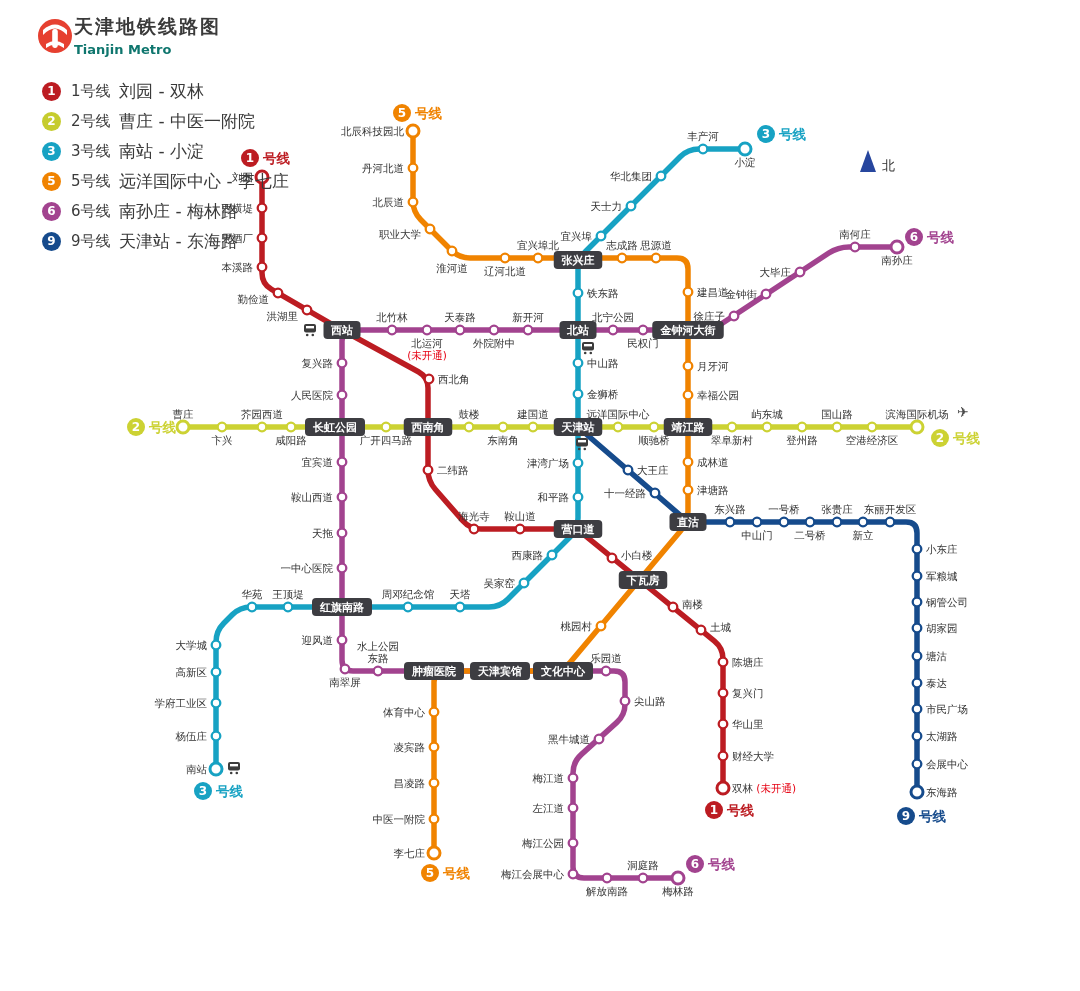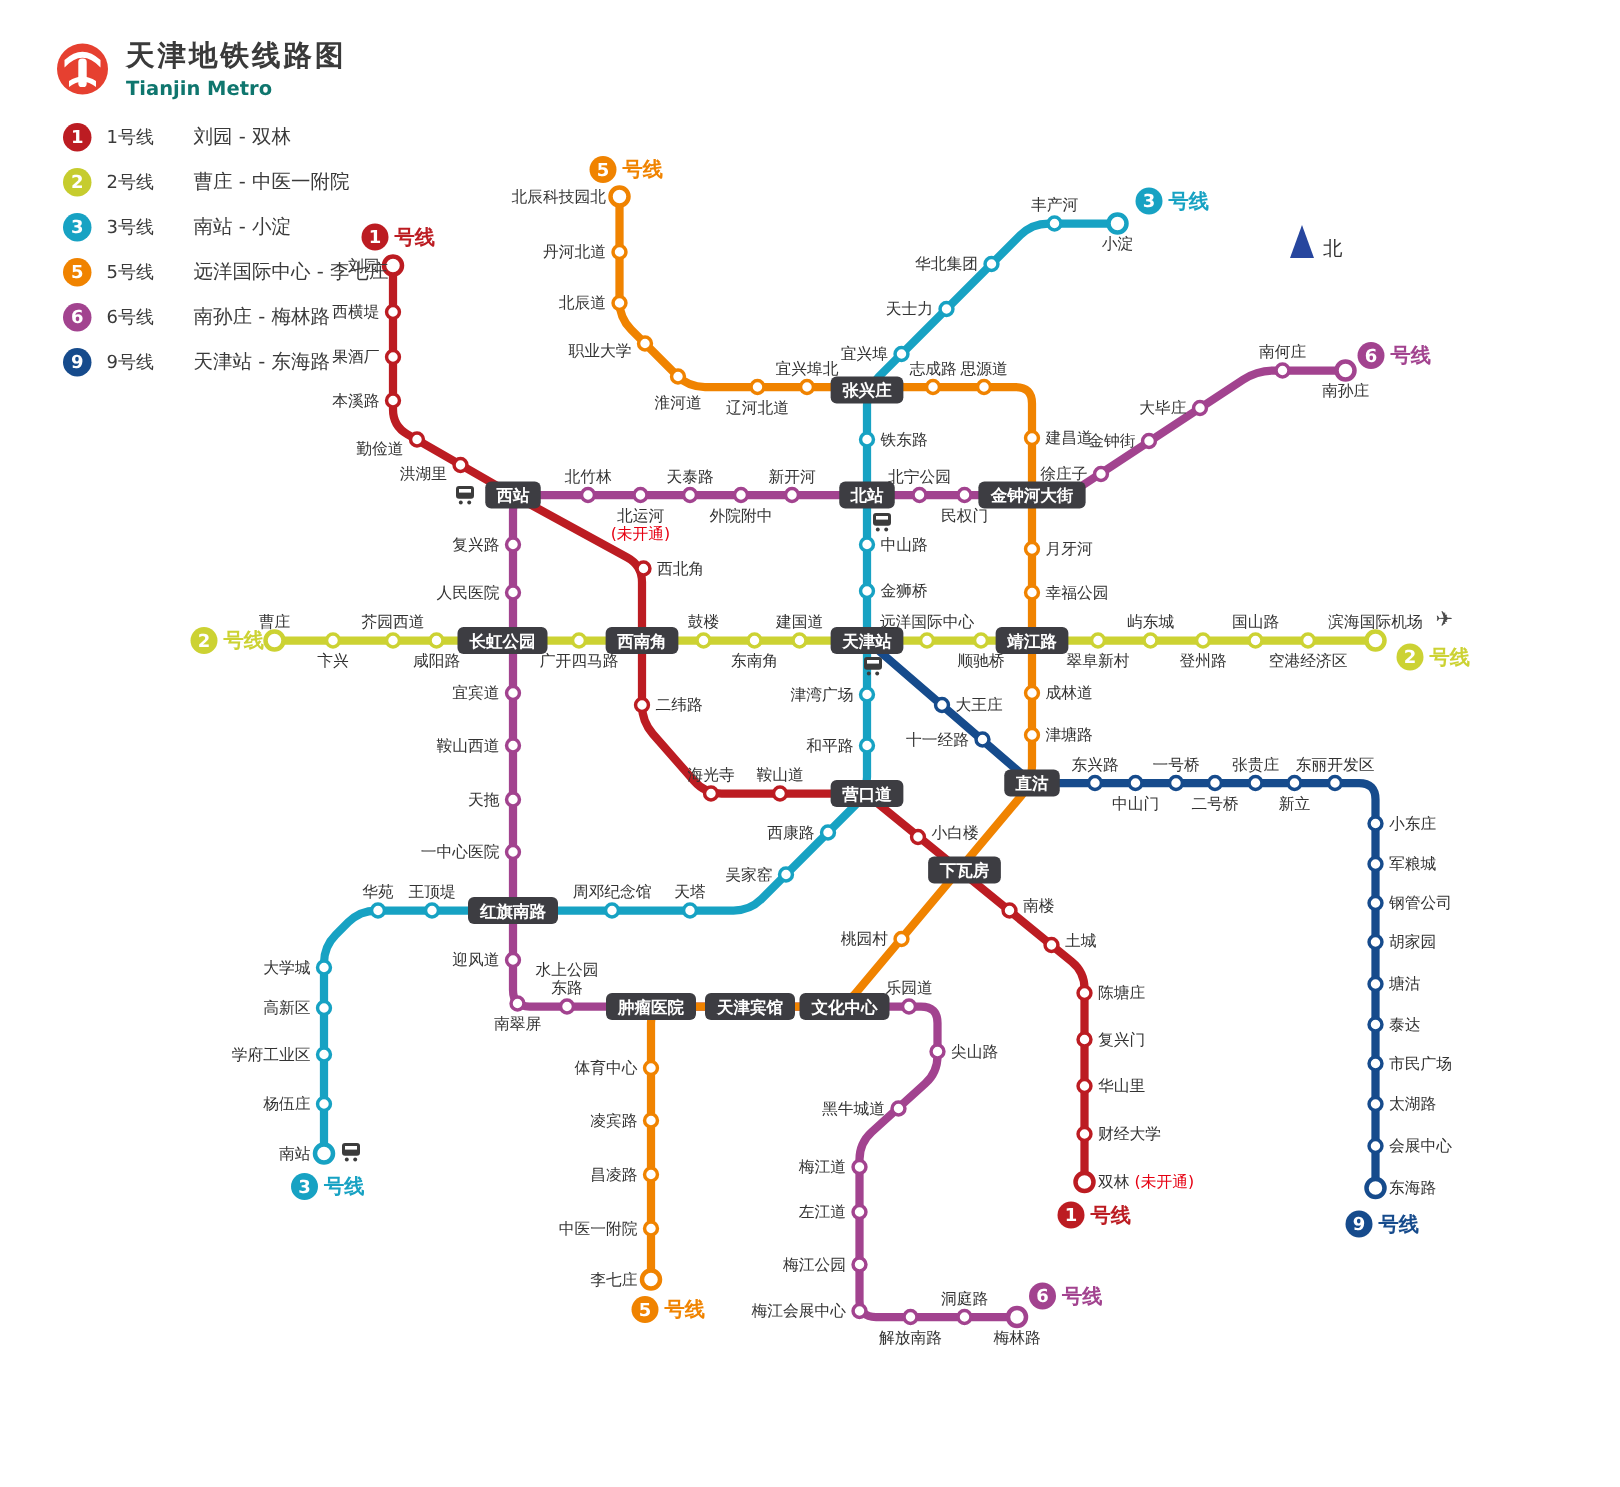--- a/index.html
+++ b/index.html
@@ -1,27 +1,27 @@
 <!DOCTYPE html>
 <html><head>
 <meta charset="utf-8">
 <style>
   html,body{margin:0;padding:0;background:#fff;}
   body{font-family:"DejaVu Sans","Liberation Sans",sans-serif;}
   .stage{position:relative;width:1080px;height:991px;background:#fff;overflow:hidden;}
   #map{position:absolute;left:0;top:0;}
-  .hdr{position:absolute;left:36px;top:24px;display:flex;align-items:center;gap:10px;z-index:5;}
+  .hdr{position:absolute;left:36px;top:14px;display:flex;align-items:center;z-index:5;}
   .hdr-txt h1{margin:0;font-size:19px;letter-spacing:2px;color:#3a3a3a;font-weight:bold;}
   .hdr-txt .en{font-size:13px;font-weight:bold;color:#0f766e;margin-top:2px;}
   .legend{position:absolute;left:42px;top:76px;list-style:none;margin:0;padding:0;z-index:5;}
   .legend li{display:flex;align-items:center;height:30px;}
   .lg-badge{width:19px;height:19px;border-radius:50%;color:#fff;font-size:12px;font-weight:bold;
     display:flex;align-items:center;justify-content:center;flex:0 0 19px;}
-  .lg-name{font-size:12px;color:#3a3a3a;margin-left:10px;width:42px;}
-  .lg-route{font-size:13px;color:#3a3a3a;margin-left:16px;white-space:nowrap;}
+  .lg-name{font-size:15px;color:#3a3a3a;margin-left:10px;width:42px;}
+  .lg-route{font-size:17px;color:#3a3a3a;margin-left:6px;white-space:nowrap;}
   svg text{font-family:"DejaVu Sans","Liberation Sans",sans-serif;}
 </style>
 </head>
 <body>
 
 <div class="stage">
 
   <div class="hdr">
     <svg width="38" height="38" viewBox="0 0 38 38">
       <circle cx="19" cy="19" r="17" fill="#e64030"></circle>

